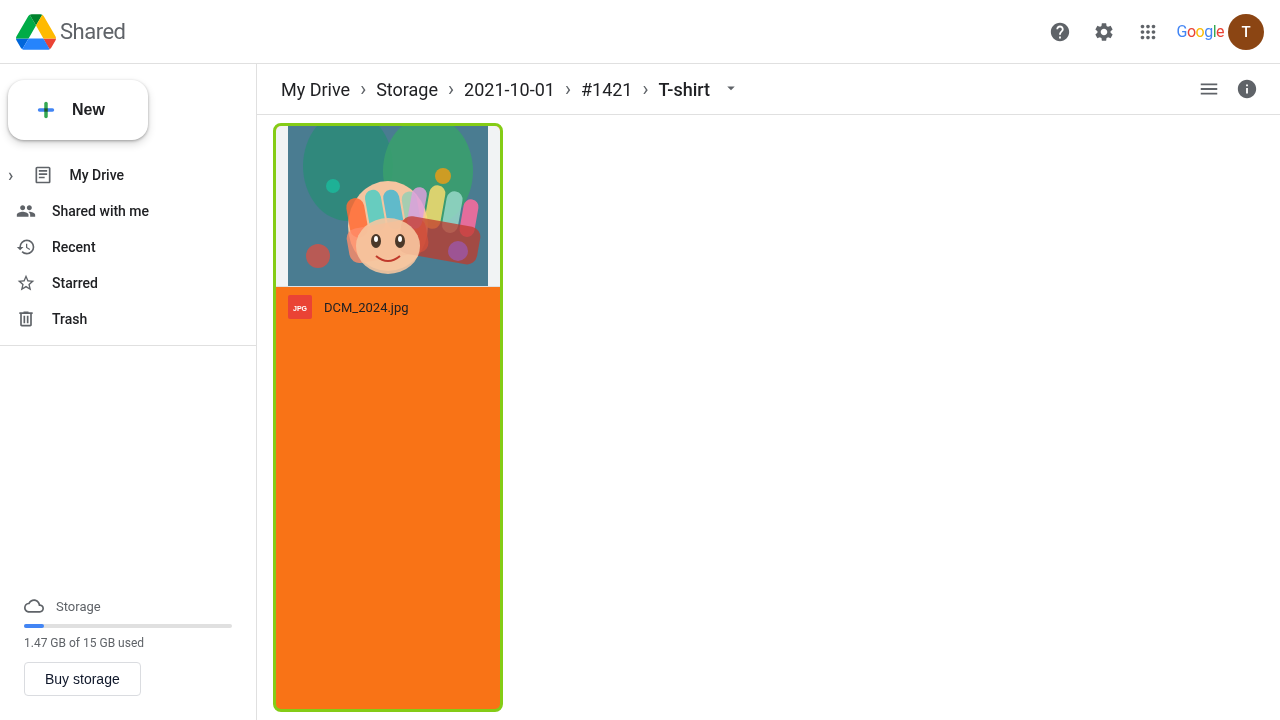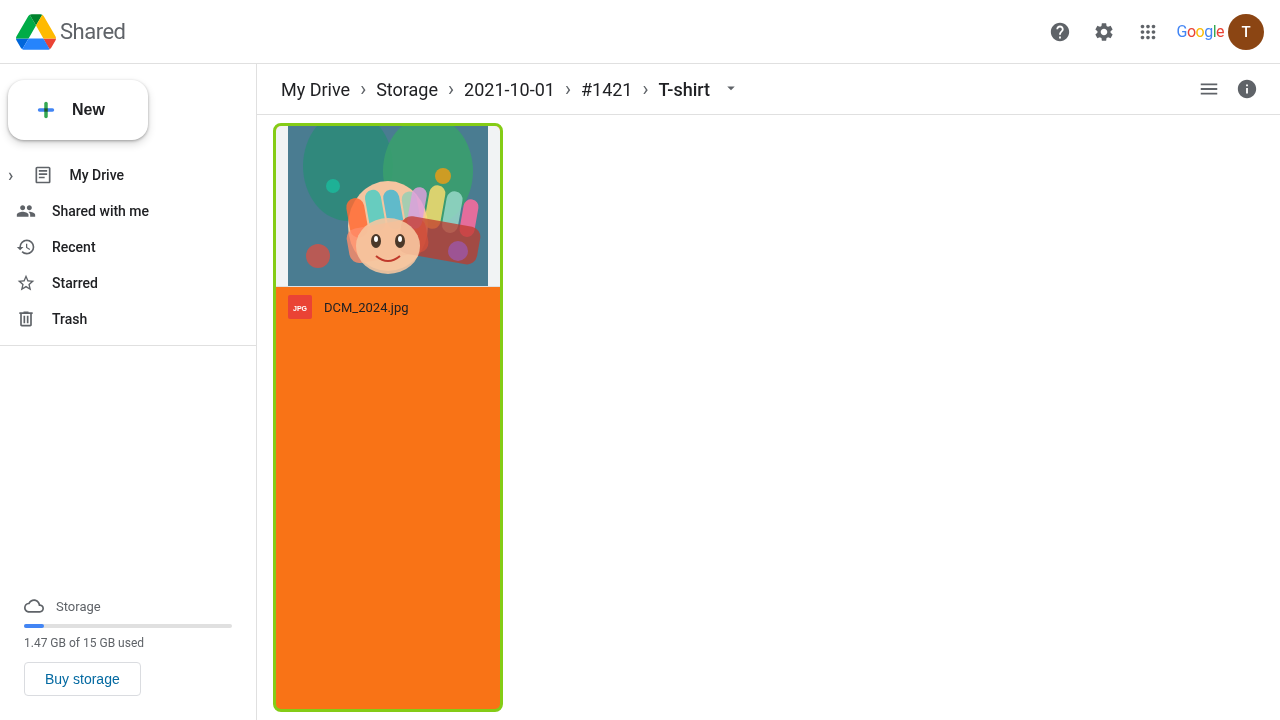--- a/index.html
+++ b/index.html
@@ -149,21 +149,21 @@
     .sidebar-divider { border: none; border-top: 1px solid #e0e0e0; margin: 8px 0; }
 
     .storage-section { padding: 16px 24px; margin-top: auto; }
     .storage-label { font-size: 13px; color: #5f6368; margin-bottom: 8px; display: flex; align-items: center; gap: 12px; }
     .storage-bar-bg { background: #e0e0e0; border-radius: 4px; height: 4px; margin: 8px 0; }
     .storage-bar-fill { background: #4285f4; border-radius: 4px; height: 4px; width: 9.8%; }
     .storage-text { font-size: 12px; color: #5f6368; margin-bottom: 12px; }
     .buy-storage-btn {
       border: 1px solid #dadce0;
       background: white;
-      color: #0369a1;
+      color: #0f172a;
       font-size: 14px;
       font-weight: 500;
       padding: 8px 20px;
       border-radius: 4px;
       cursor: pointer;
     }
 
     
     .content-area {
       flex: 1;

